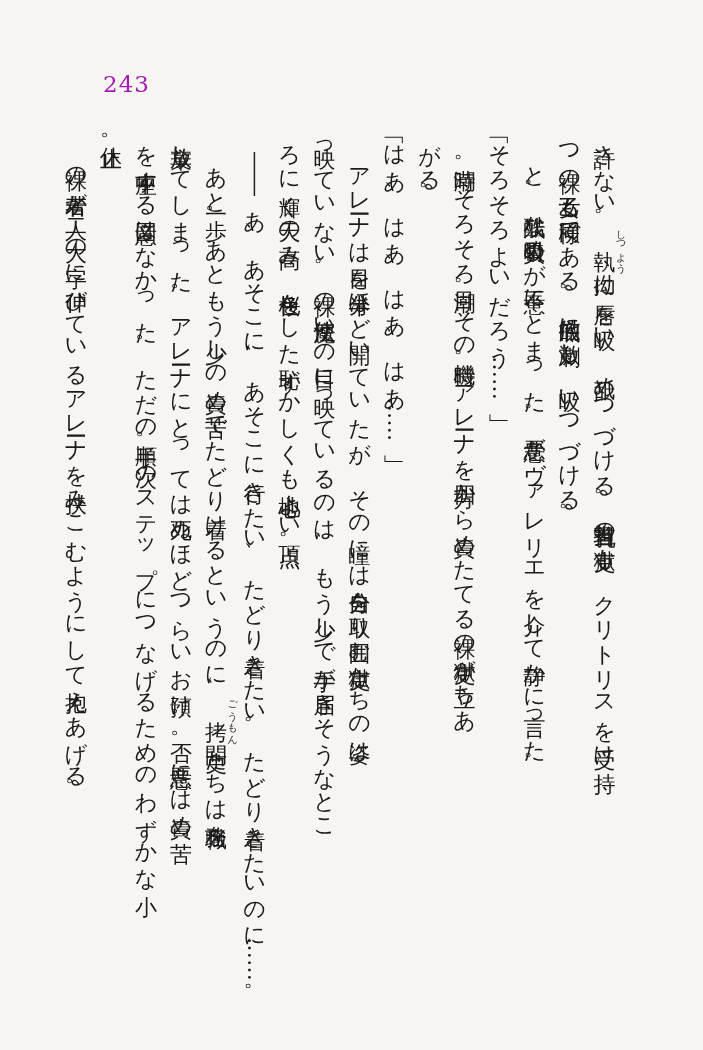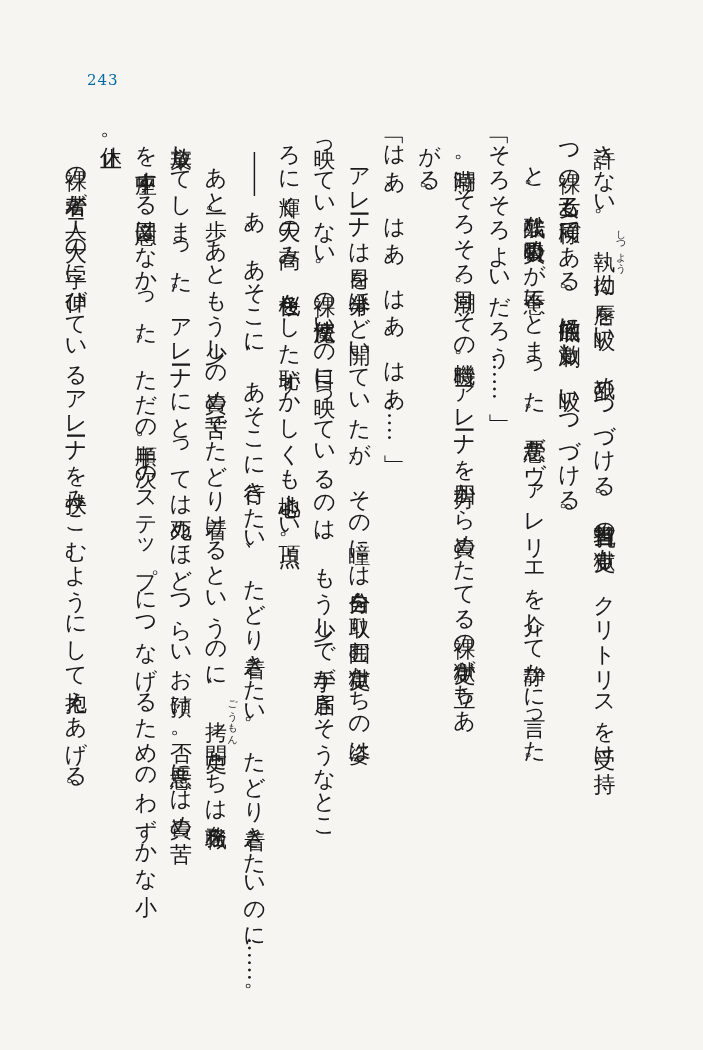--- a/index.html
+++ b/index.html
@@ -14,25 +14,25 @@
     background: #f6f5f1;
     color: #1b1b1b;
     font-family: "DejaVu Serif", "Liberation Serif", serif;
   }
   .page {
     position: absolute;
     inset: 0;
   }
   .page-number {
     position: absolute;
-    left: 87px;
+    left: 103px;
     top: 71px;
-    font-size: 15px;
+    font-size: 23px;
     letter-spacing: 1px;
-    color: #0369a1;
+    color: #a21caf;
   }
   .page-text {
     position: absolute;
     top: 130px;
     left: 66px;
     width: 560px;
     height: 840px;
     writing-mode: vertical-rl;
     -webkit-writing-mode: vertical-rl;
     text-orientation: mixed;

